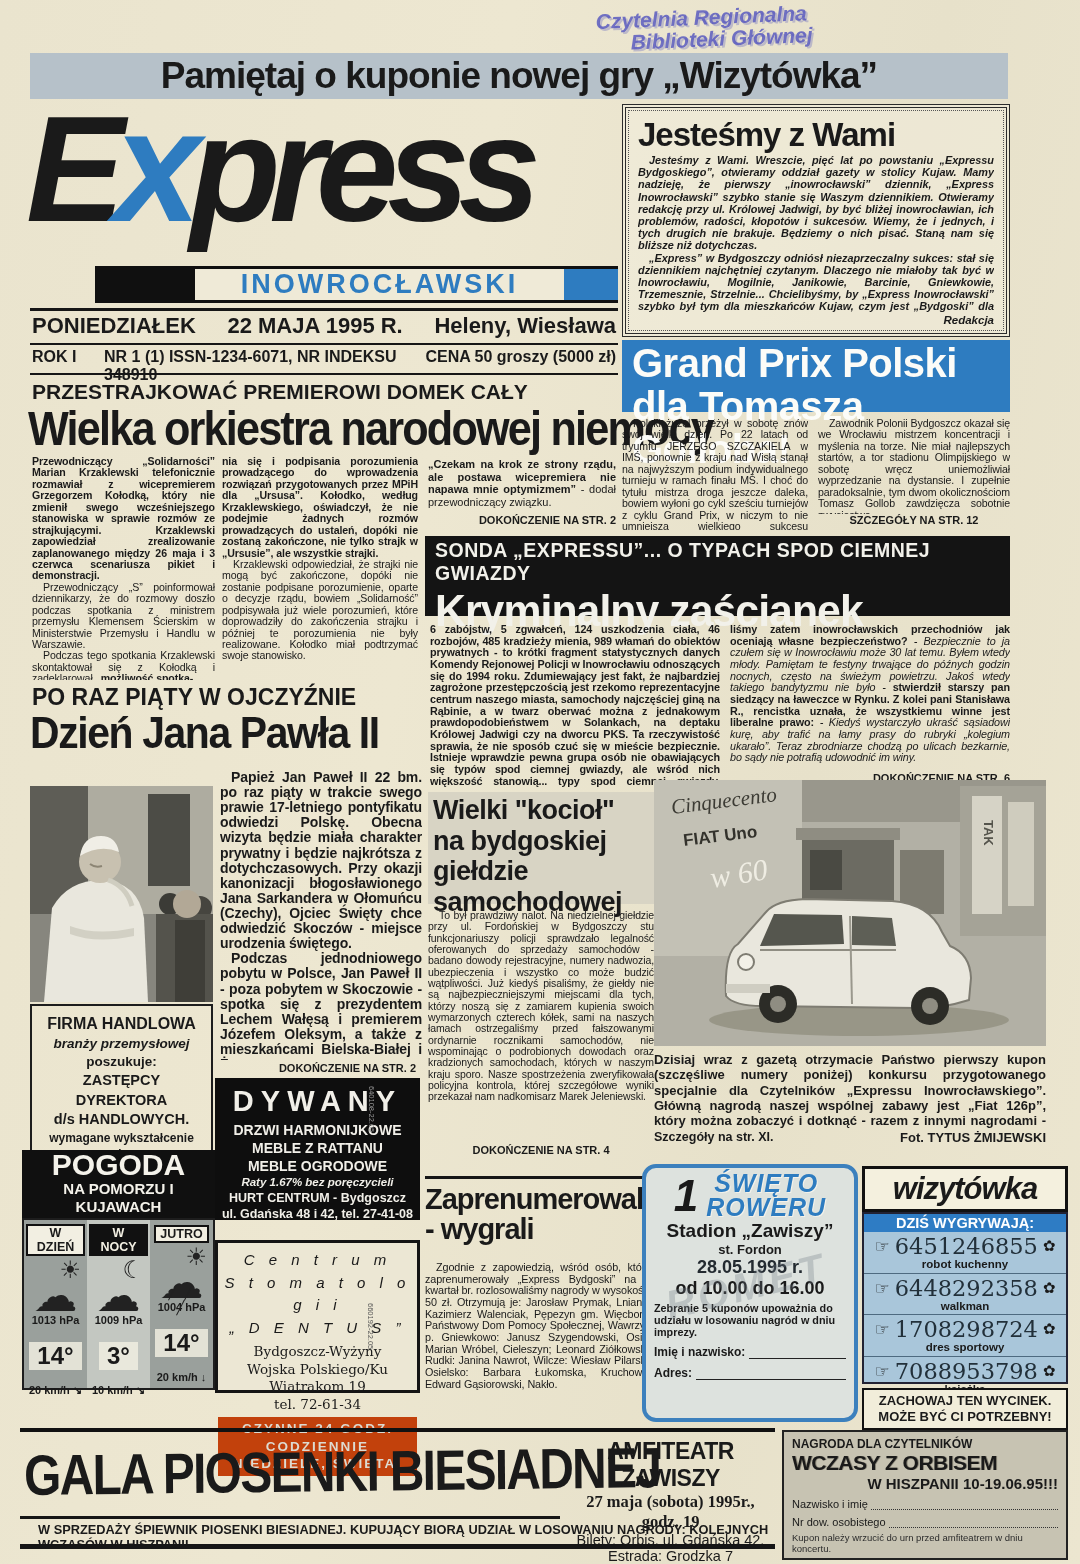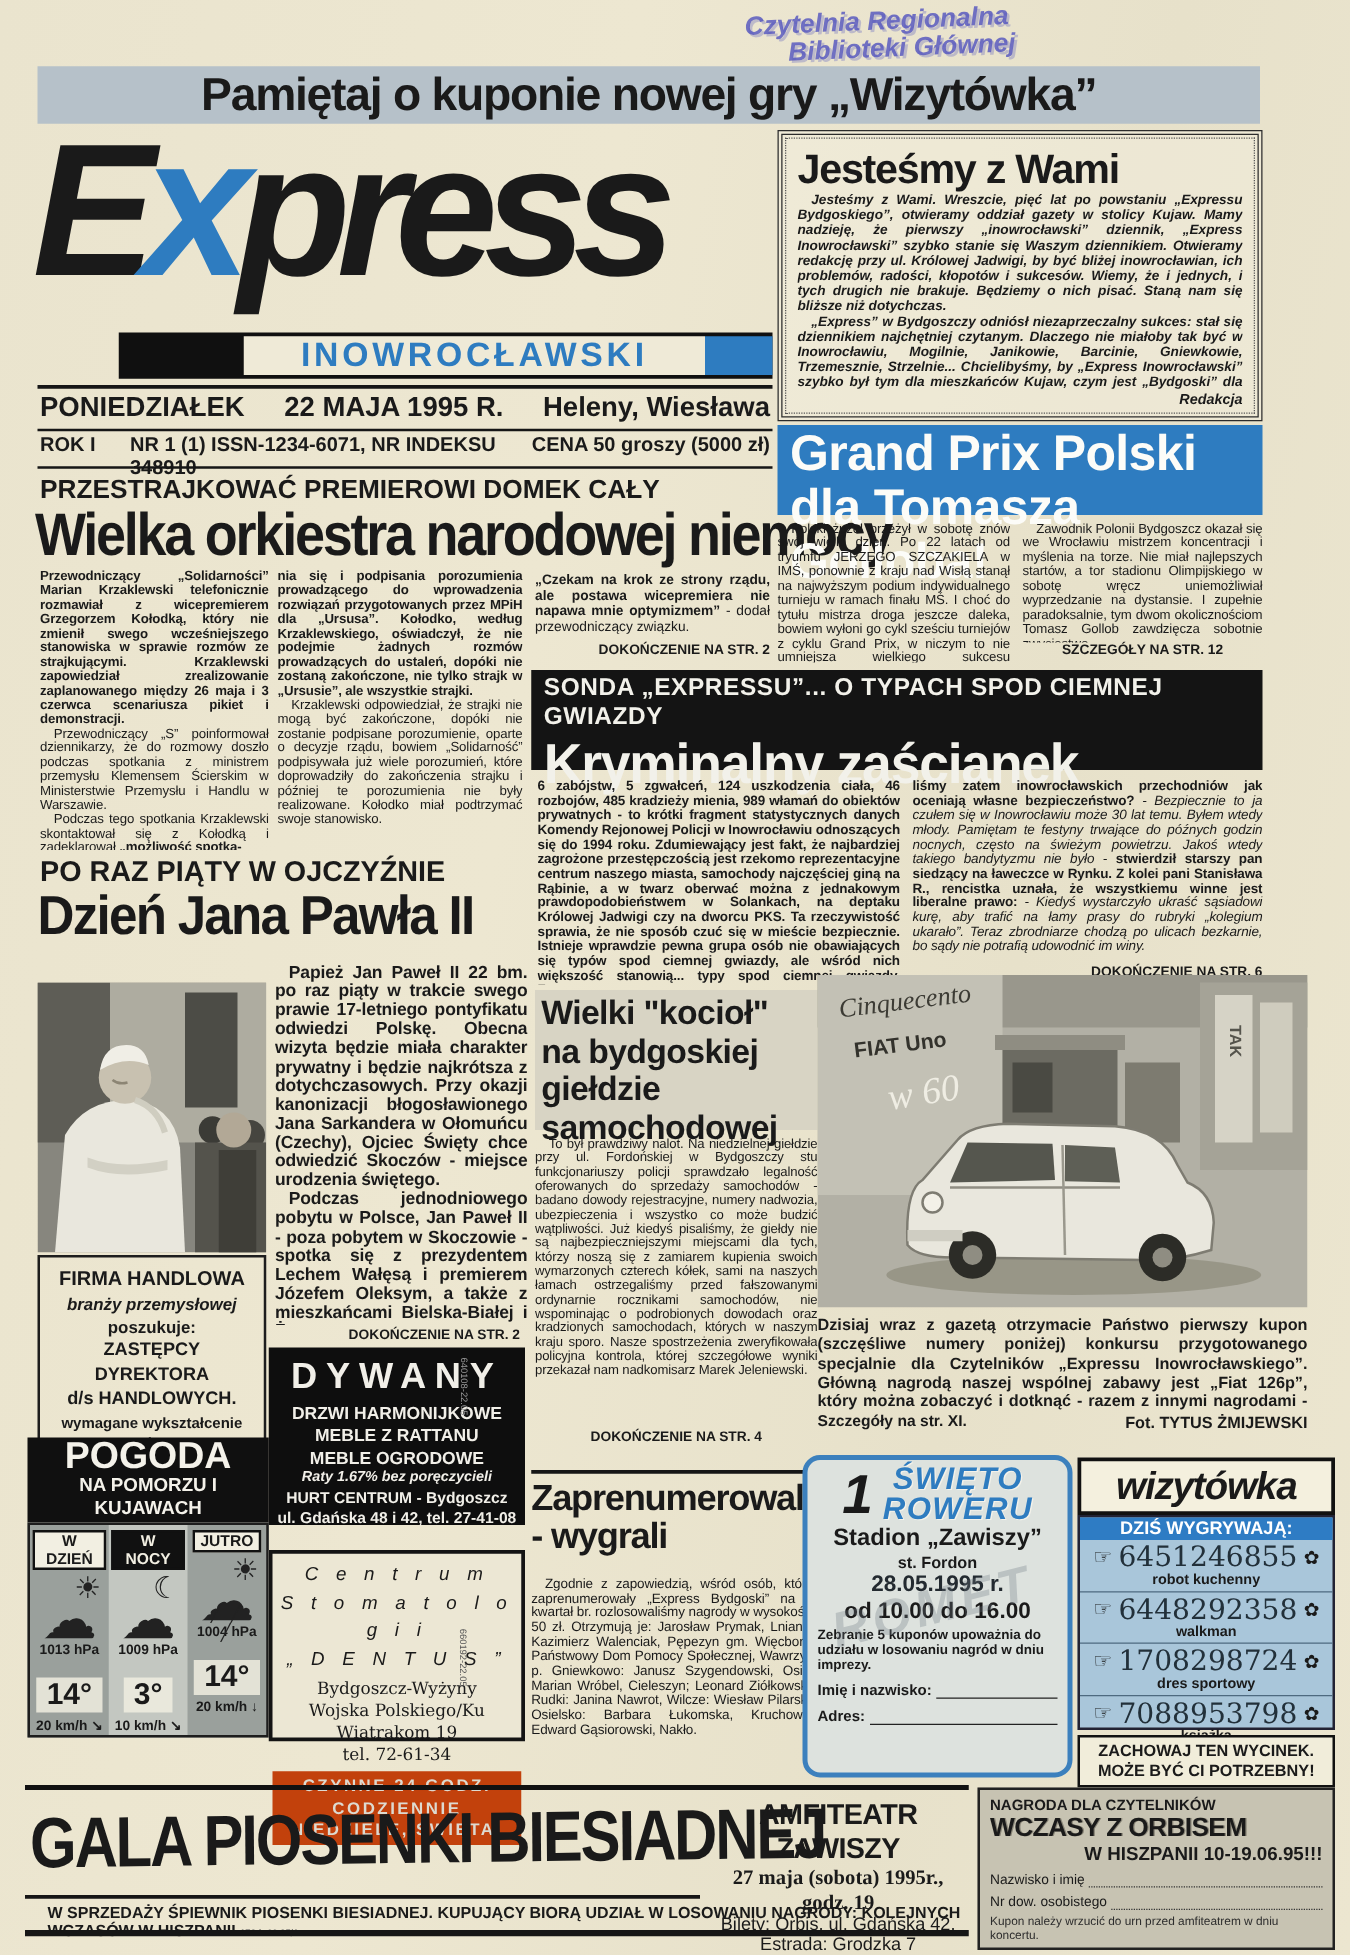--- a/index.html
+++ b/index.html
@@ -81,21 +81,21 @@
   .pogpanel { background:#9aa09c; border:2px solid #1d1d1d; display:flex; }
   .pogcol { flex:1; text-align:center; padding:4px 2px 2px; position:relative; }
   .pogcol.mid { background:#c3c7c1; }
   .chip { display:inline-block; font-weight:bold; font-size:12.5px; border:2px solid #111; background:#f2efe2; padding:0 4px; }
   .chip.dark { background:#111; color:#f2efe2; }
   .wicon { position:relative; height:58px; }
   .wicon .cloud { position:absolute; left:50%; top:14px; transform:translateX(-50%); font-size:44px; color:#222; font-family:"DejaVu Sans",sans-serif; }
   .wicon .sun { position:absolute; right:4px; top:0; font-size:24px; color:#222; font-family:"DejaVu Sans",sans-serif; }
   .wicon .rain { position:absolute; left:50%; transform:translateX(-50%); bottom:-14px; font-size:13px; color:#222; letter-spacing:2px; font-family:"DejaVu Sans",sans-serif; }
   .temp { display:inline-block; background:rgba(240,237,225,.85); font-weight:bold; font-size:24px; padding:0 8px; margin-top:16px; }
-  .wind { font-weight:bold; font-size:11px; margin-top:4px; }
+  .wind { font-weight:bold; font-size:11px; margin-top:14px; }
 
   
   .swieto { border:4px solid #3c80bd; border-radius:14px; background:#dde2de; text-align:center; padding:4px 8px; overflow:hidden; }
   .swtitle { color:#2e7cc0; font-weight:bold; font-style:italic; font-size:25px; line-height:.95; letter-spacing:1px;
              text-shadow:1px 1px 0 #f4f2ea; }
   .swnum { font-size:44px; font-weight:bold; font-style:italic; line-height:.8; }
   .swp { font-weight:bold; font-size:10.8px; text-align:left; line-height:1.12; }
   .formline { display:flex; align-items:flex-end; font-weight:bold; font-size:12px; margin-top:7px; }
   .formline .fl { flex:1; border-bottom:1.5px solid #222; margin-left:4px; height:12px; }
   .wm { position:absolute; color:rgba(110,120,130,.30); font-weight:bold; font-style:italic; font-size:40px; letter-spacing:4px;

